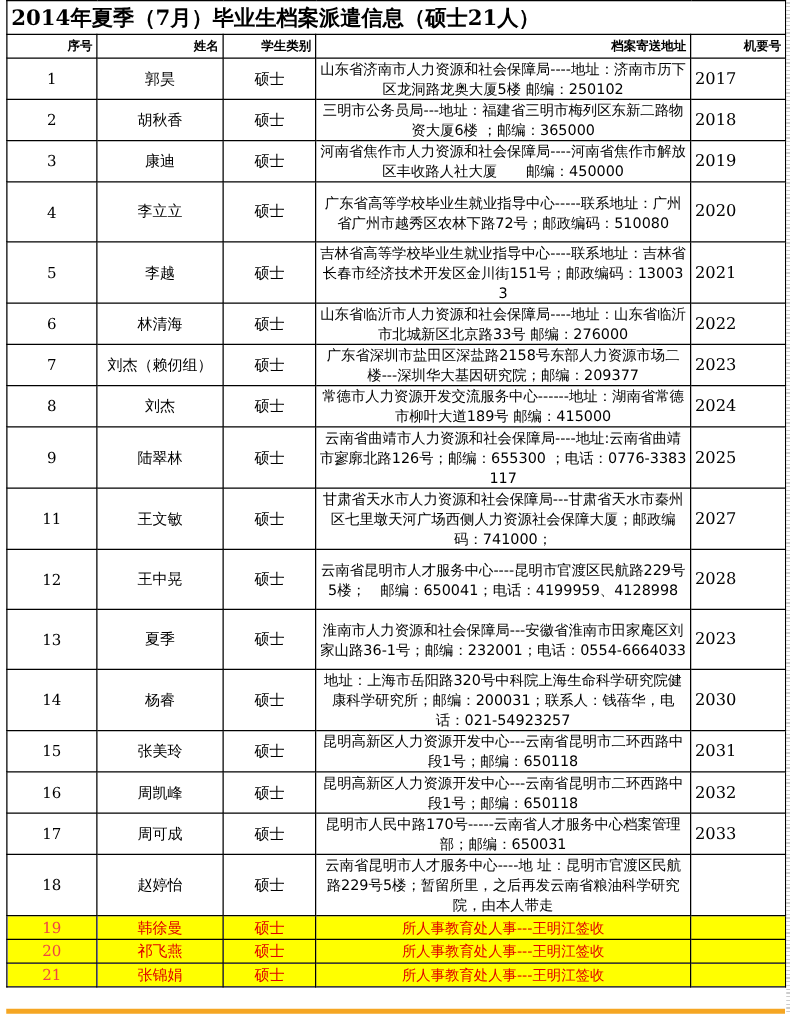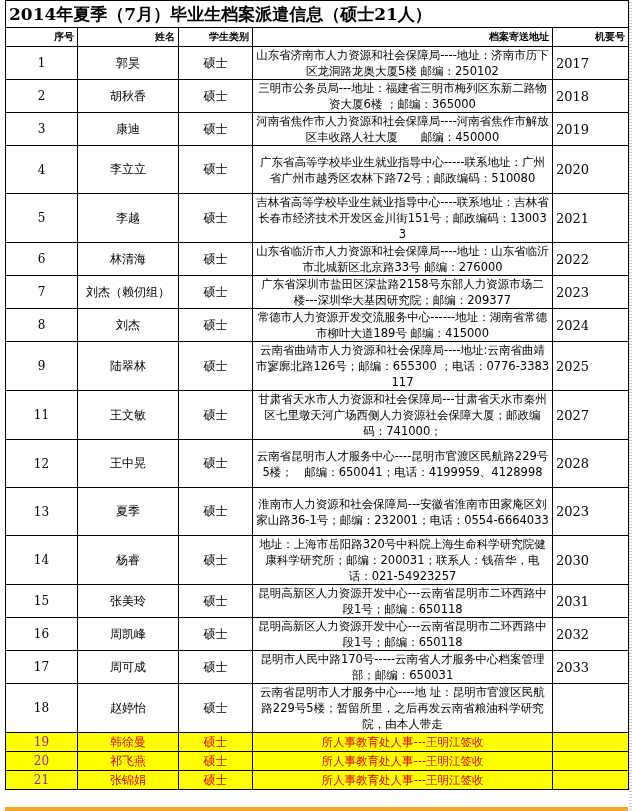--- a/index.html
+++ b/index.html
@@ -9,21 +9,21 @@
   td { border:1px solid #000; padding:0 3px; font-size:12px; color:#000; vertical-align:middle; overflow:hidden; }
   .title td { height:26px; font-family:"DejaVu Serif", "Liberation Serif", serif; font-size:17px; font-weight:bold; text-align:left; }
   .hdr td { height:18px; font-weight:bold; text-align:right; font-size:10px; }
   .c { text-align:center;margin-top:44px; }
   .addr { text-align:center; line-height:16px; font-size:11.5px; padding:0 2px; word-break:break-all; }
   .num { font-family:"DejaVu Serif", "Liberation Serif", serif; font-size:13px; }
   .idx { font-family:"DejaVu Serif", "Liberation Serif", serif; font-size:12px; text-align:center; }
   tr.h2 td { height:31px; }
   tr.h3 td { height:47px; }
   tr.hl td { background:#ffff00; color:#e00000; height:18px; line-height:16px; }
-  tr.hl td.idx { color:#a21caf;text-align:center; }
+  tr.hl td.idx { color:#ef4444;text-align:center; }
   .orange { position:absolute; left:5px; top:807px; width:623px; height:4px; background:#f5a623; }
   .grid-dots { position:absolute; right:0; top:0; width:3px; height:811px; background:repeating-linear-gradient(#fff 0 2px, #ccc 2px 3px); }
 </style>
 </head>
 <body>
 
 <div class="sheet">
 <table>
   <colgroup>
     <col style="width:72px">

